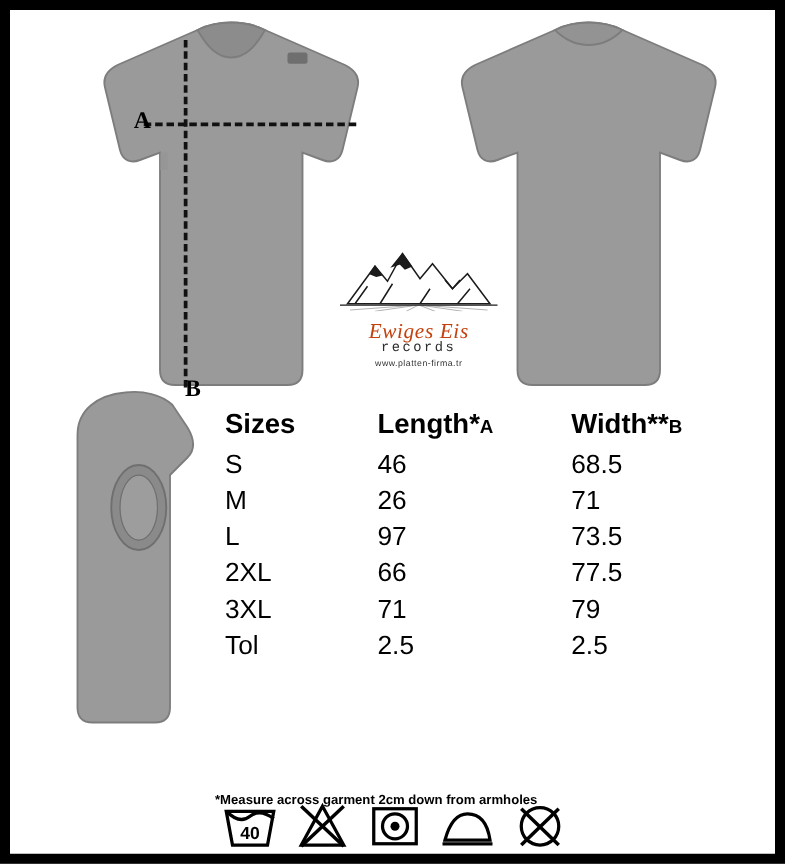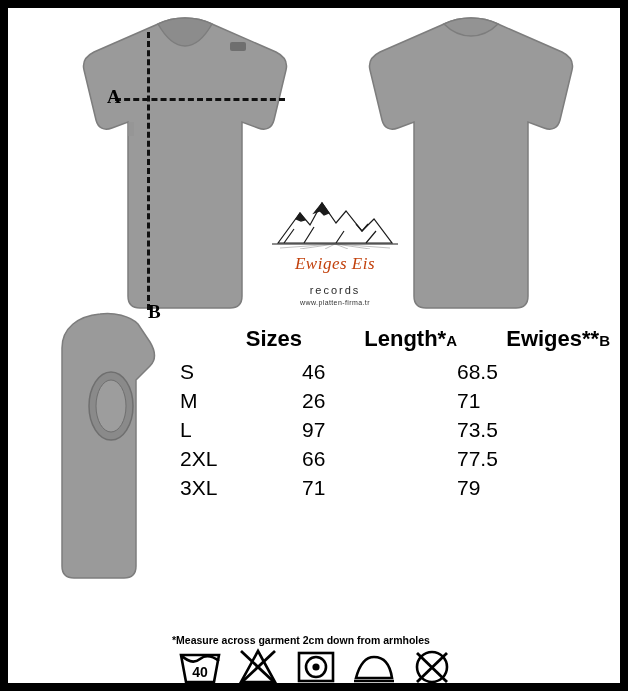--- a/index.html
+++ b/index.html
@@ -68,26 +68,26 @@
   .logo-title {
     font-family: "Liberation Serif", serif;
     font-size: 17px;
     color: #c2410c;
     letter-spacing: 0.5px;
     line-height: 1;
     margin-top: 2px;
     font-style: italic;
   }
   .logo-sub {
-    font-family: Liberation Sans, sans-serif;
+    font-family: Liberation Mono, monospace;
     font-size: 11px;
     color: #2a2a2a;
     letter-spacing: 2px;
     line-height: 1;
-    margin-top: 13px;
+    margin-top: 1px;
   }
   .logo-url {
     font-family: "Liberation Sans", sans-serif;
     font-size: 7px;
     color: #333;
     letter-spacing: 0.4px;
     margin-top: 3px;
   }
 
   
@@ -96,21 +96,21 @@
     left: 172px;
     top: 318px;
     width: 430px;
   }
   table.sizes {
     border-collapse: collapse;
     width: 100%;
     font-family: "Liberation Sans", sans-serif;
   }
   table.sizes th {
-    text-align: right;
+    text-align: left;
     font-size: 22px;
     font-weight: bold;
     color: #000;
     padding: 0 0 6px 0;
     white-space: nowrap;
   }
   table.sizes th .sup {
     font-size: 15px;
     vertical-align: baseline;
   }
@@ -137,21 +137,21 @@
   }
 
   
   .care-row {
     position: absolute;
     left: 170px;
     top: 632px;
     width: 300px;
     height: 46px;
     display: flex;
-    align-items: flex-end;
+    align-items: flex-start;
     gap: 14px;
   }
   .care-sym { position: relative; width: 44px; height: 40px; }
   .care-sym svg { display: block; }
 </style>
 </head>
 <body>
 
 <div id="page">
 
@@ -223,21 +223,21 @@
     <table class="sizes">
       <colgroup>
         <col class="c-size">
           <col class="c-width">
           <col class="c-length">
       </colgroup>
       <thead>
         <tr>
           <th>Sizes</th>
           <th><span>Length*</span><span class="sup">A</span></th>
-          <th><span>Ewiges**</span><span class="sup">B</span></th>
+          <th><span>Width**</span><span class="sup">B</span></th>
         </tr>
       </thead>
       <tbody>
         <tr>
           <td>S</td>
           <td>46</td>
           <td>68.5</td>
         </tr>
         <tr>
           <td>M</td>
@@ -252,20 +252,25 @@
         <tr>
           <td>2XL</td>
           <td>66</td>
           <td>77.5</td>
         </tr>
         <tr>
           <td>3XL</td>
           <td>71</td>
           <td>79</td>
         </tr>
+        <tr>
+          <td>Tol</td>
+          <td>2.5</td>
+          <td>2.5</td>
+        </tr>
       </tbody>
     </table>
   </div>
 
   <div class="notes">
     <div>*Measure across garment 2cm down from armholes</div>
   </div>
 
   <div class="care-row">
 

